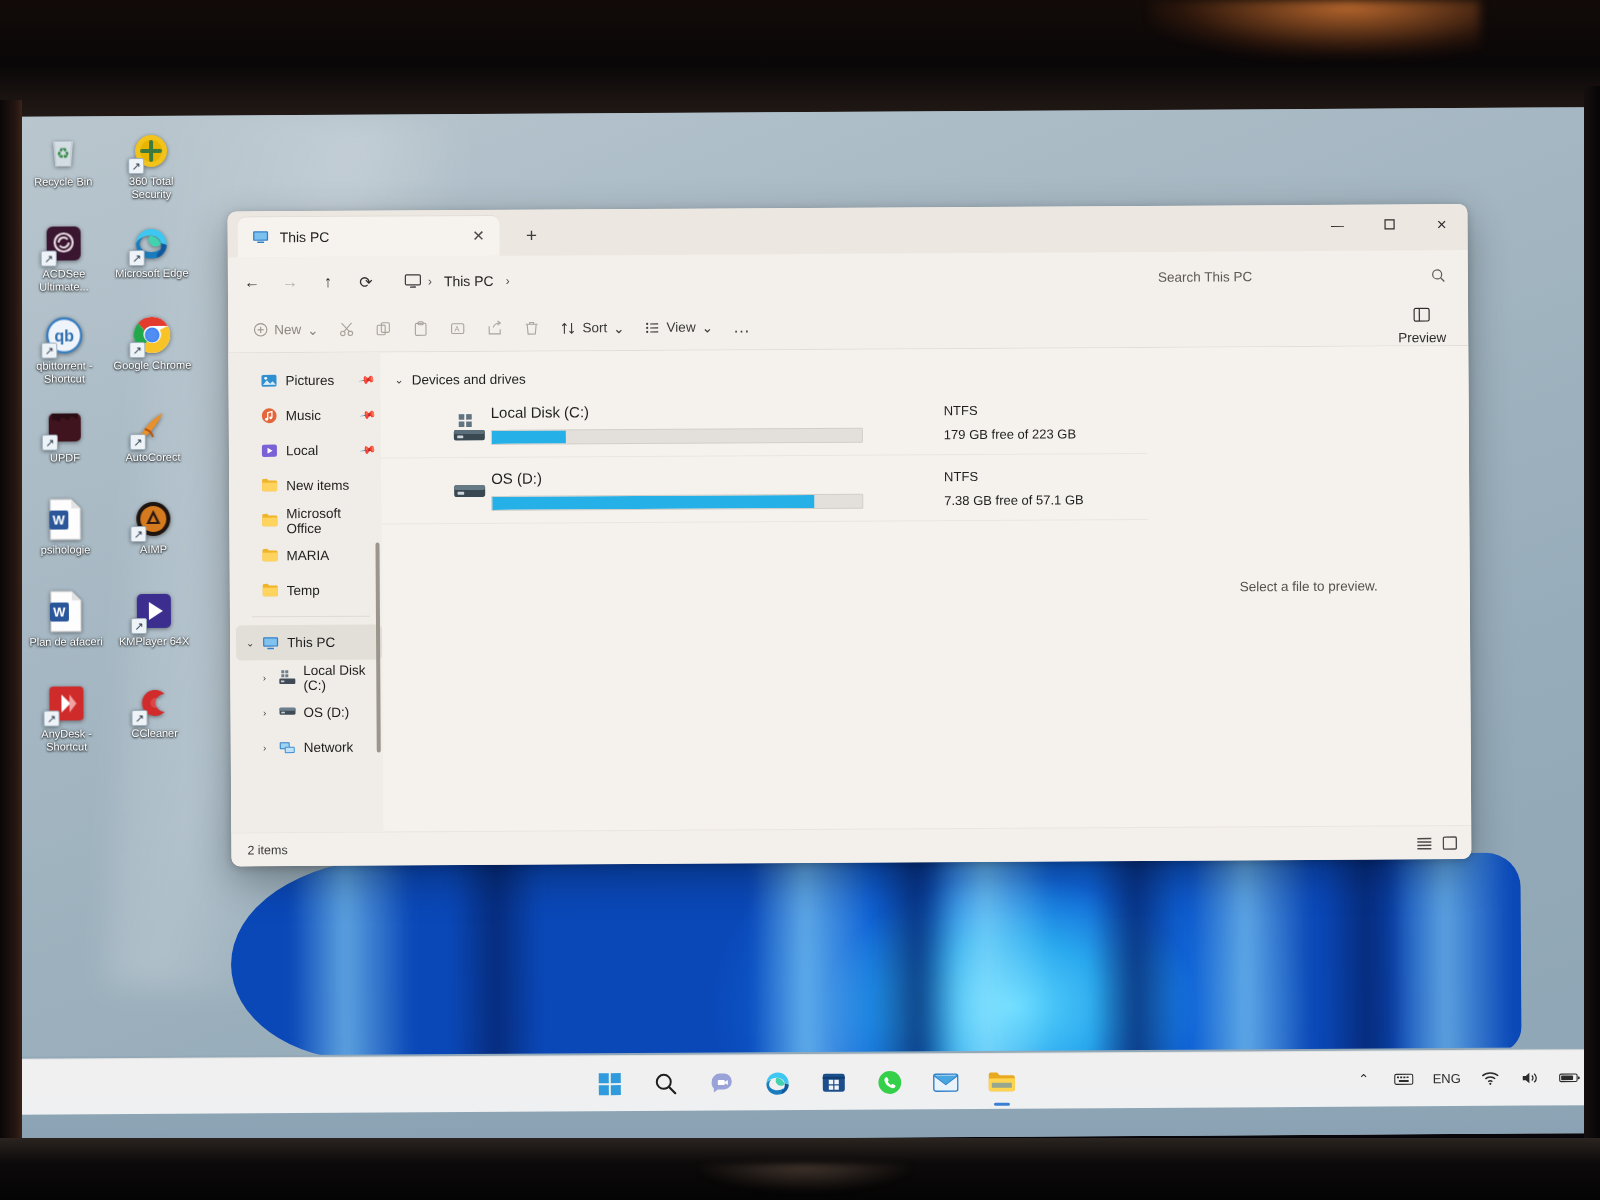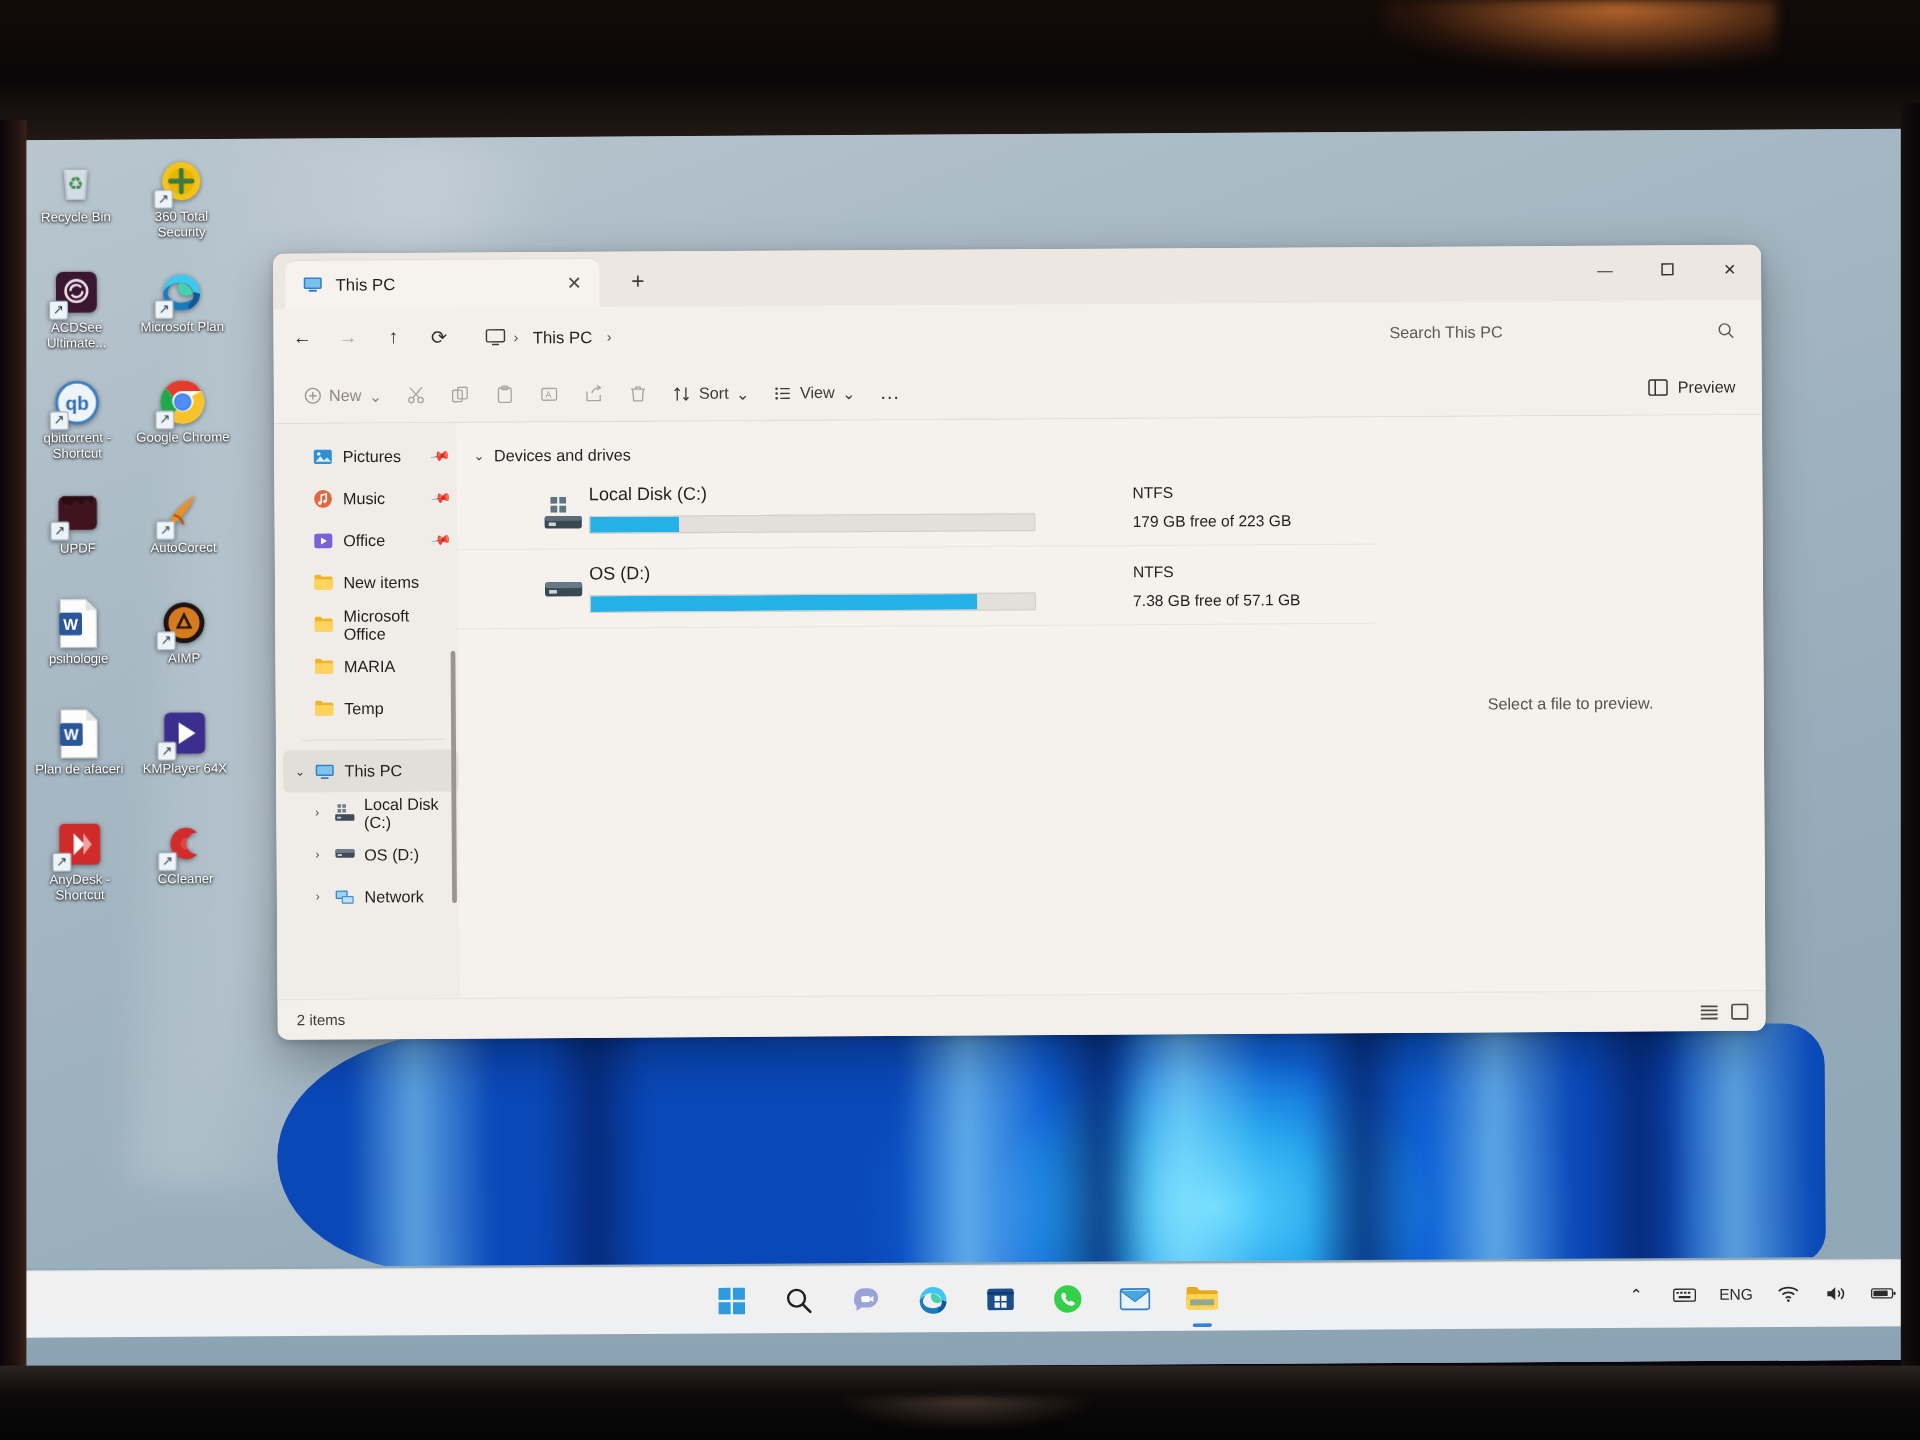--- a/index.html
+++ b/index.html
@@ -192,21 +192,21 @@
   }
   .cmdbtn {
     height: 32px; display: flex; align-items: center; gap: 6px;
     padding: 0 9px; border-radius: 5px; color: #8d8880; font-size: 13.5px; justify-content: center;
   }
   .cmdbtn.strong { color: #3a3a3a; }
   .cmdbtn .ci { font-size: 15px; }
   .cmdspacer { flex: 1; }
   .previewbtn {
     height: 32px; display: flex; align-items: center; gap: 8px;
-    padding: 0 10px; border-radius: 5px; color: #2d2d2d; font-size: 13.5px;
+    padding: 0 10px; border-radius: 5px; color: #2d2d2d; font-size: 13.5px; flex-direction: column;
   }
 
   
   .wbody { flex: 1; display: flex; min-height: 0; background: #f5f2ee; }
   .nav {
     width: 152px; padding: 10px 0 0 6px; position: relative;
     background: #f0ece7; flex-shrink: 0;
   }
   .navitem {
     height: 35px; display: flex; align-items: center; gap: 8px;
@@ -356,21 +356,21 @@
         <div class="dicon">
           <div class="glyph flat">
             <svg width="40" height="40" viewBox="0 0 40 40">
               <path d="M35 22c0-9.6-6.9-16-15.2-16C11 6 4.8 12.3 4.3 20.6c3-5.3 8-8 13.6-8 6.6 0 10.4 3.3 11.4 7.6z" fill="#3ec7f0"></path>
               <path d="M4.3 20.6C4.2 28.8 10 35.6 18.6 35.6c4.3 0 7.4-1 9.6-2.6l-.2-6.4c-2.3 1.7-5.2 2.7-8.5 2.7-6.6 0-11.4-3.6-11.4-8 0-2.9 1.5-5.4 4-7.2-4 1.4-6.8 3.9-7.8 6.5z" fill="#1a7bbd"></path>
               <path d="M29.3 20.2c1 4.4-.8 8.4-4 10.5l.1 4.4c5.7-2.2 9.6-7.6 9.6-13.1z" fill="#0f5a9e"></path>
               <path d="M18 12.6c-2 3-1.5 6.9 1.2 9.3 2.9 2.5 7.3 2.3 9.9-.3-.9-4.6-4.9-8.2-11.1-9z" fill="#43d2b0"></path>
             </svg>
             <span class="shortarrow">↗</span>
           </div>
-          <div class="lbl">Microsoft Plan</div>
+          <div class="lbl">Microsoft Edge</div>
         </div>
         <div class="dicon">
           <div class="glyph flat">
             <svg width="40" height="40" viewBox="0 0 40 40">
               <circle cx="20" cy="20" r="17" fill="#eef4fa" stroke="#3a7fc1" stroke-width="2.4"></circle>
               <text x="20" y="26" font-size="16" fill="#2f6fae" text-anchor="middle" font-family="Liberation Sans" font-weight="bold">qb</text>
             </svg>
             <span class="shortarrow">↗</span>
           </div>
           <div class="lbl">qbittorrent - Shortcut</div>
@@ -659,21 +659,21 @@
                 <span>Music</span>
                 <span class="pin">📌</span>
               </div>
               <div class="navitem">
                 <span class="ni">
                   <svg width="17" height="17" viewBox="0 0 17 17">
                     <rect x="1" y="2.4" width="15" height="12.2" rx="2" fill="#7b61d6"></rect>
                     <path d="M6.6 5.6l5 2.9-5 2.9z" fill="#fff"></path>
                   </svg>
                 </span>
-                <span>Office</span>
+                <span>Local</span>
                 <span class="pin">📌</span>
               </div>
               <div class="navitem">
                 <span class="ni">
                   <svg width="17" height="15" viewBox="0 0 17 15">
                     <path d="M1 3a1.4 1.4 0 0 1 1.4-1.4h3.4L7.4 3.3h7.2A1.4 1.4 0 0 1 16 4.7v7.9a1.4 1.4 0 0 1-1.4 1.4H2.4A1.4 1.4 0 0 1 1 12.6z" fill="#f0b429"></path>
                     <path d="M1 5.4h15v7.2a1.4 1.4 0 0 1-1.4 1.4H2.4A1.4 1.4 0 0 1 1 12.6z" fill="#ffd45e"></path>
                   </svg>
                 </span>
                 <span>New items</span>

